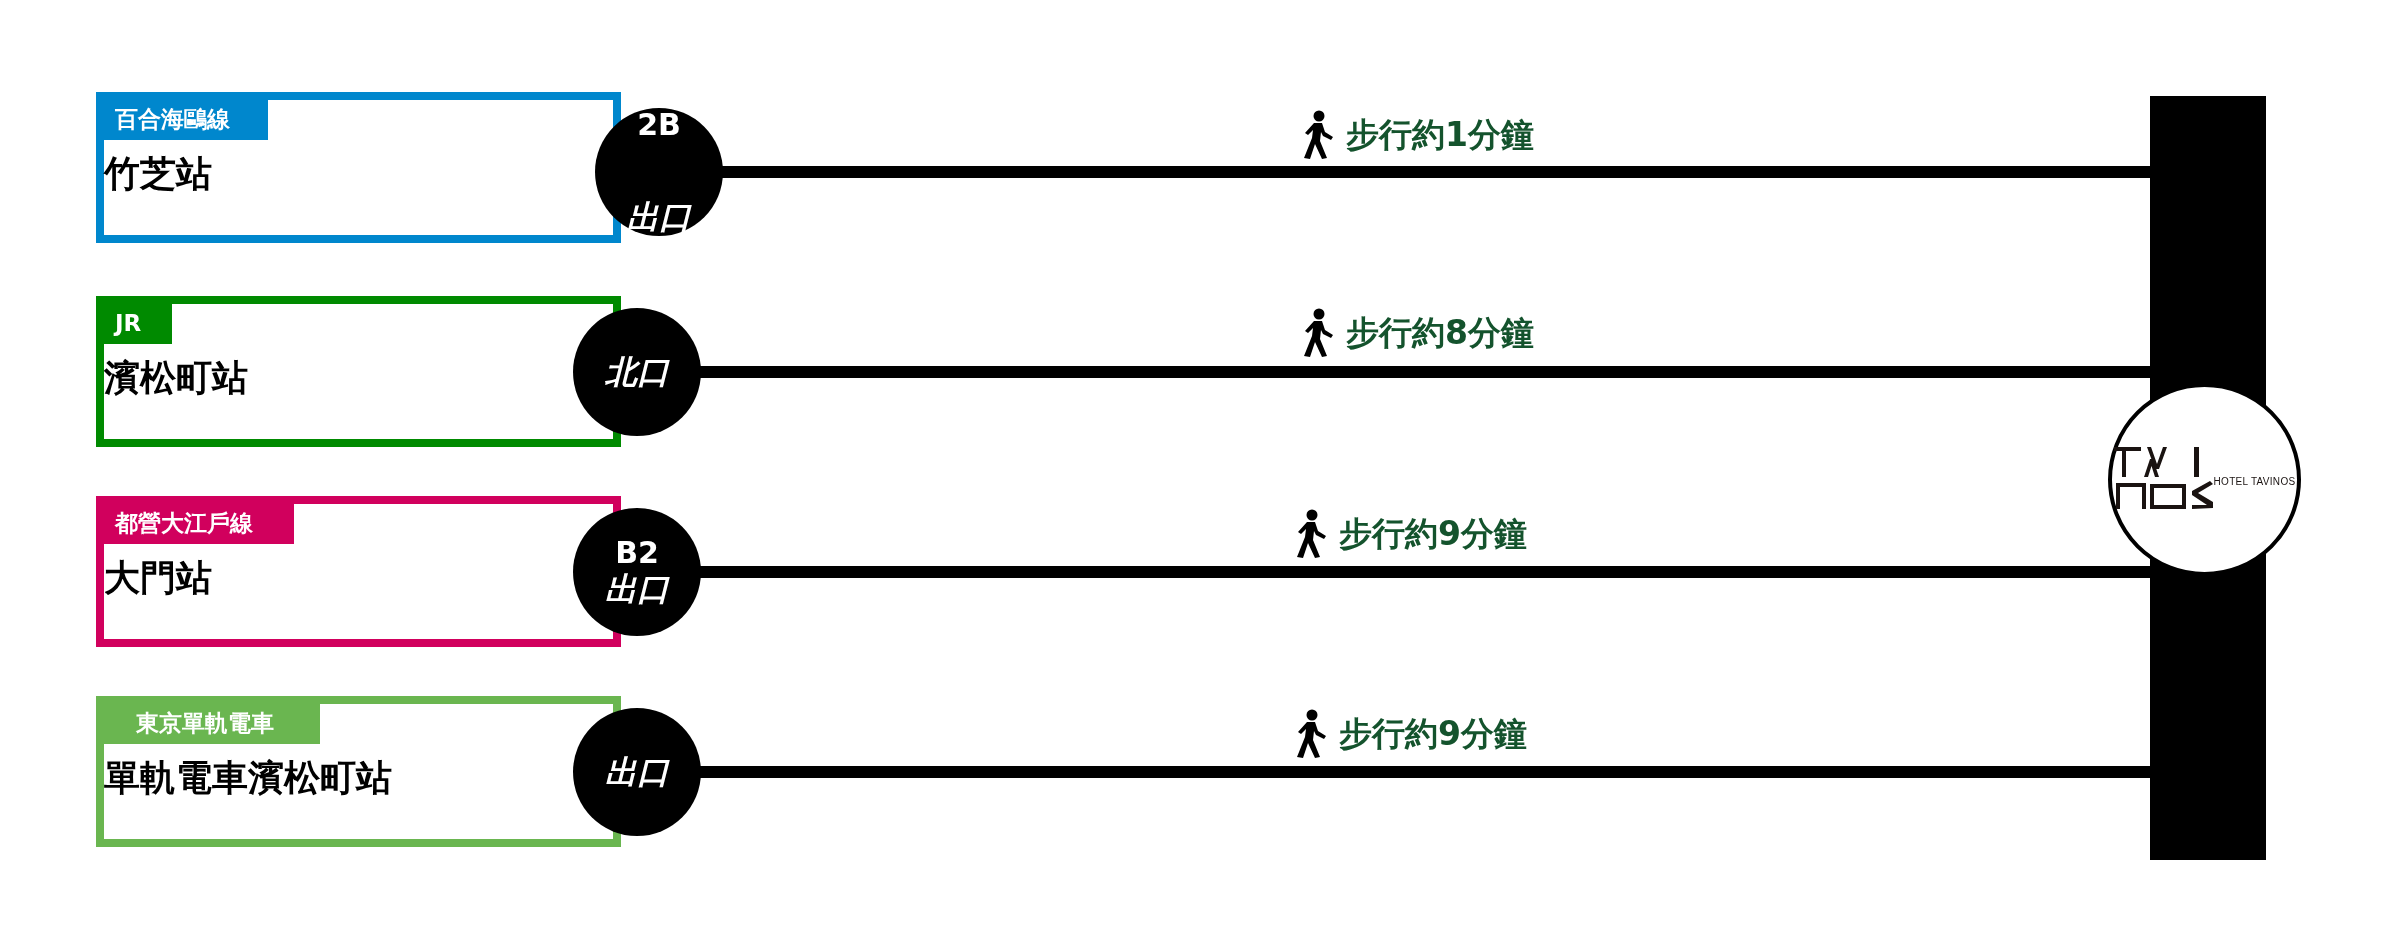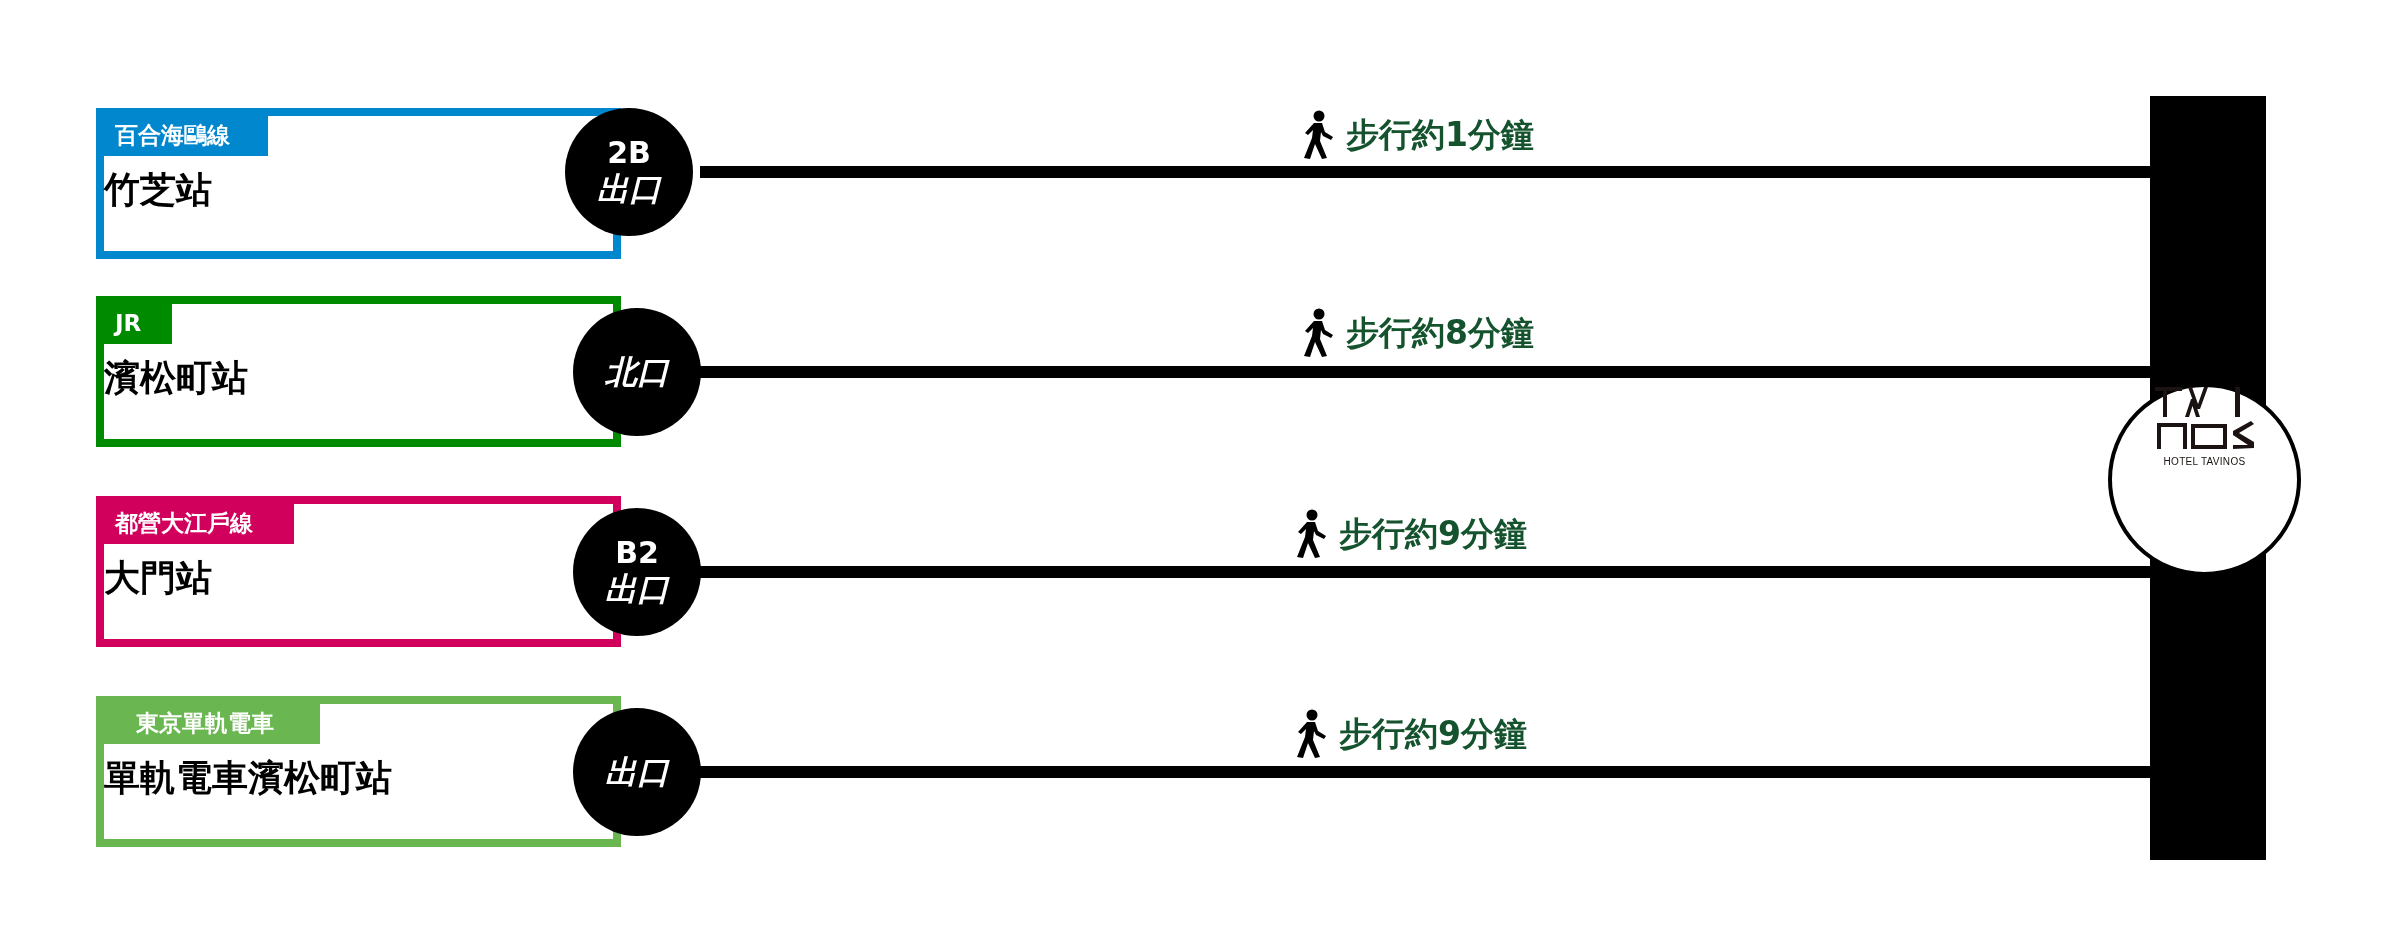--- a/index.html
+++ b/index.html
@@ -16,34 +16,34 @@
                  align-items:center; justify-content:center; font-weight:bold; z-index:3; }
   .exit-code { font-size:30px; line-height:34px; }
   .exit-label { font-size:32px; line-height:38px;font-style:italic; }
   .walk-line { position:absolute; left:700px; width:1460px; height:12px; background:#000; z-index:1; }
   .walk-info { position:absolute; display:flex; align-items:center; height:50px; z-index:2; }
   .walk-icon { width:34px; height:50px; margin-right:12px; }
   .walk-text { font-size:33px; font-weight:bold; color:#14532d; white-space:nowrap; letter-spacing:0px; }
   .hotel-bar { position:absolute; left:2150px; top:96px; width:116px; height:764px; background:#000; z-index:2; }
   .hotel-logo { position:absolute; left:2108px; top:383px; width:193px; height:193px;
                 box-sizing:border-box; border:4px solid #000; border-radius:50%; background:#fff; z-index:4;
-                display:flex; flex-direction:column; align-items:center; }
+                display:flex; flex-direction:row; align-items:center; justify-content:center; }
   .hotel-logo svg { display:block; }
   .hotel-sub { font-size:10px; color:#1a1311; letter-spacing:0.3px; margin-top:3px; white-space:nowrap;
                font-family:"Liberation Sans",sans-serif; }
 </style>
 </head>
 <body>
 
 <div>
-  <div class="station-box" style="top:108px;border-color:#0087cd;padding-left:28px;">
+  <div class="station-box" style="top:92px;border-color:#0087cd;padding-left:28px;">
     <div class="line-tag" style="background:#0087cd;width:165px;">百合海鷗線</div>
     <div class="station-name">竹芝站</div>
   </div>
-  <div class="exit-circle" style="left:565px;top:108px;">
+  <div class="exit-circle" style="left:595px;top:108px;justify-content:space-between;">
     <span class="exit-code">2B</span>
     <span class="exit-label">出口</span>
   </div>
   <div class="walk-line" style="top:166px;"></div>
   <div class="walk-info" style="left:1300px;top:110px;">
     <svg class="walk-icon" viewBox="0 0 34 50">
       <circle cx="19" cy="6" r="5.5" fill="#000"></circle>
       <path d="M14 13 L22 13 L25 22 L33 27 L31 30 L23 26 L21 22 L20 31 L27 48 L22 49 L15 34 L10 49 L4 48 L12 28 L13 20 L8 25 L5 23 Z" fill="#000"></path>
     </svg>
     <span class="walk-text">步行約1分鐘</span>

